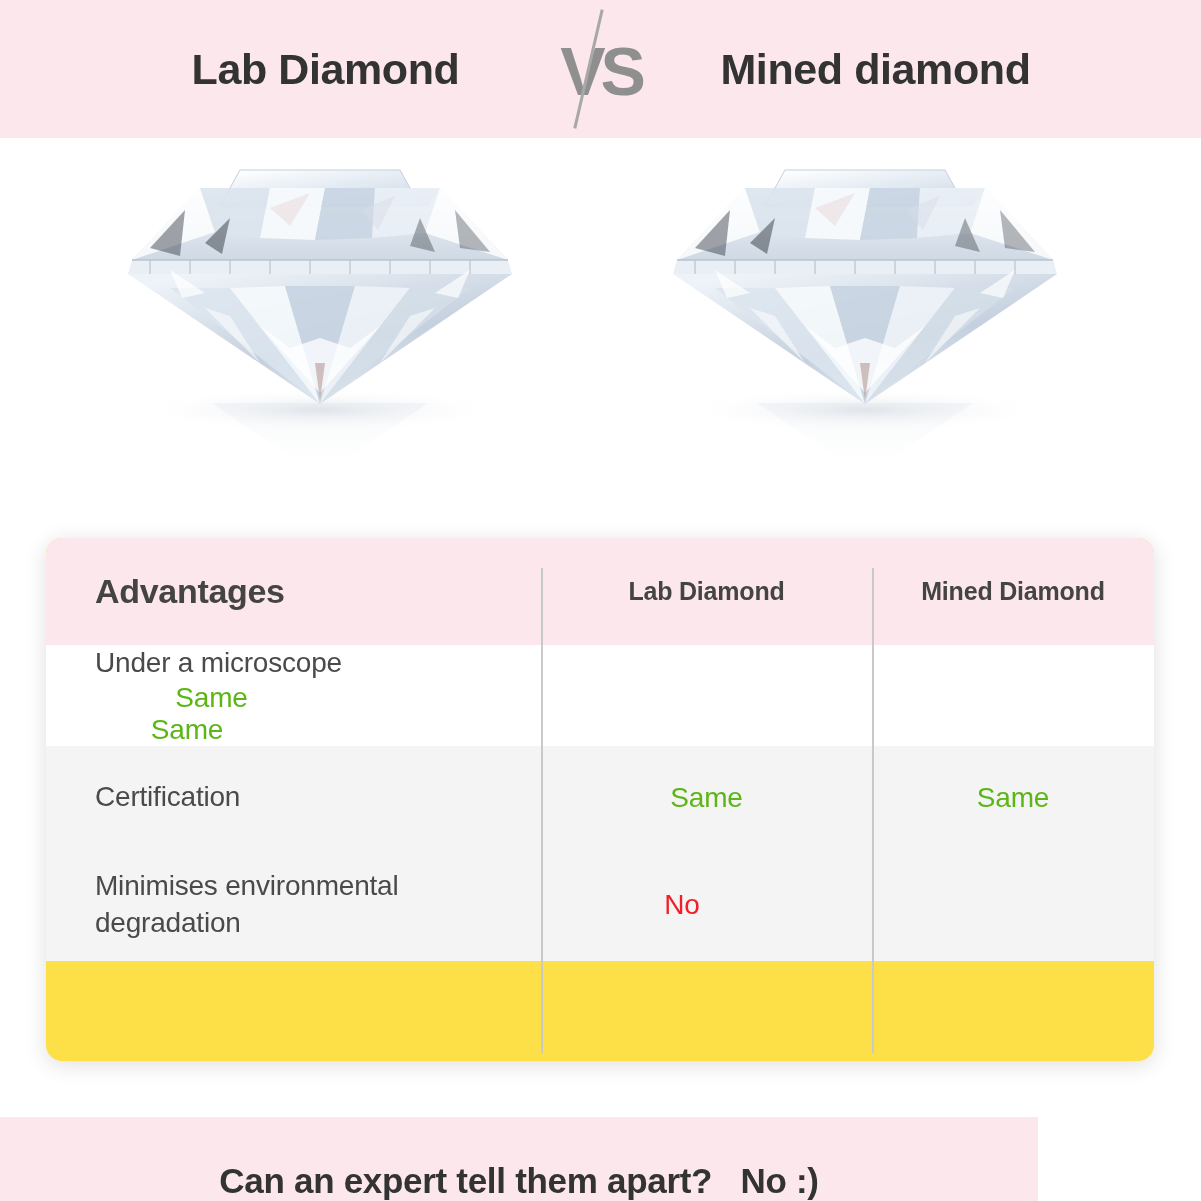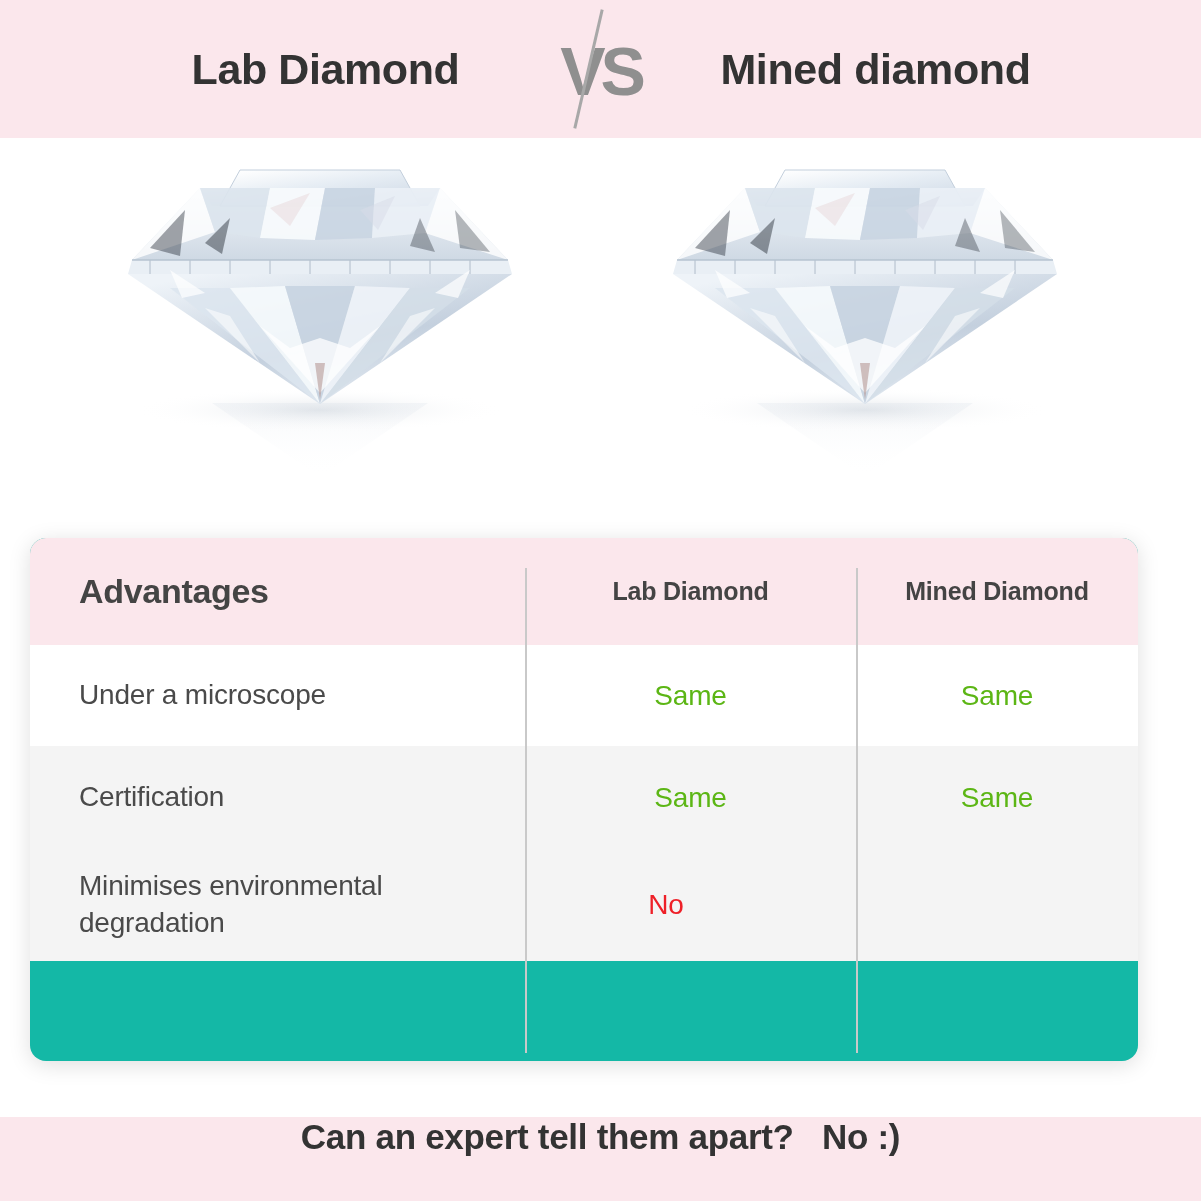--- a/index.html
+++ b/index.html
@@ -43,28 +43,28 @@
     position:absolute; left:0; top:138px; width:1201px; height:398px;
     background:#ffffff;
   }
   .diamond-slot{ position:absolute; top:10px; width:420px; height:380px; }
   .slot-left{ left:110px; }
   .slot-right{ left:655px; }
   .diamond-slot svg{ display:block; width:100%; height:100%; }
 
   
   .table-card{
-    position:absolute; left:30px; top:538px; width:1108px; height:523px;
-    background:#14b8a6; border-radius:16px;
+    position:absolute; left:46px; top:538px; width:1108px; height:523px;
+    background:#fde047; border-radius:16px;
     box-shadow:0 4px 22px rgba(0,0,0,0.13);
     overflow:hidden;
   }
   .trow{ display:flex; width:100%; position:relative; }
   .trow.head{ height:107px; background:#fbe7ec; }
-  .trow.r1{ height:101px; background:#ffffff; }
+  .trow.r1{ height:101px; background:#ffffff;flex-direction:column; }
   .trow.r2{ height:103px; background:#f4f4f4; }
   .trow.r3{ height:100px; background:#ffffff; }
   .trow.r4{ height:112px; background:#f4f4f4;align-items:center; }
 
   .c-feature{ width:495px; display:flex; align-items:center; padding-left:49px; }
   .c-lab{ width:331px; display:flex; align-items:center; justify-content:center; }
   .c-mined{ width:282px; display:flex; align-items:center; justify-content:center; }
 
   .head-main{ font-size:34px; font-weight:700; color:#444444; letter-spacing:-0.3px; }
   .head-col{ font-size:25px; font-weight:700; color:#444444; letter-spacing:-0.2px; }
@@ -77,22 +77,22 @@
   
   .divider{
     position:absolute; top:30px; bottom:8px; width:1.5px;
     background:#c9c9c9; z-index:3;
   }
   .divider.d1{ left:495px; }
   .divider.d2{ left:826px; }
 
   
   .footer-band{
-    position:absolute; left:0; top:1117px; width:1201px; height:84px;
-    background:#fbe7ec; display:flex; align-items:flex-start; justify-content:center;
+    position:absolute; left:0; top:1117px; width:1038px; height:84px;
+    background:#fbe7ec; display:flex; align-items:flex-end; justify-content:center;
   }
   .footer-text{
     font-size:35px; font-weight:700; color:#333333; letter-spacing:-0.3px;
     white-space:pre;
   }
 </style>
 </head>
 <body>
 
 <div class="header-band">

